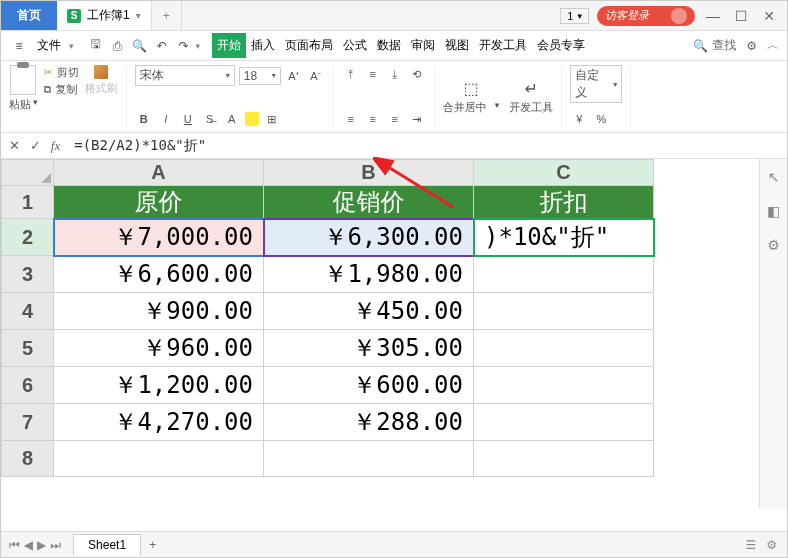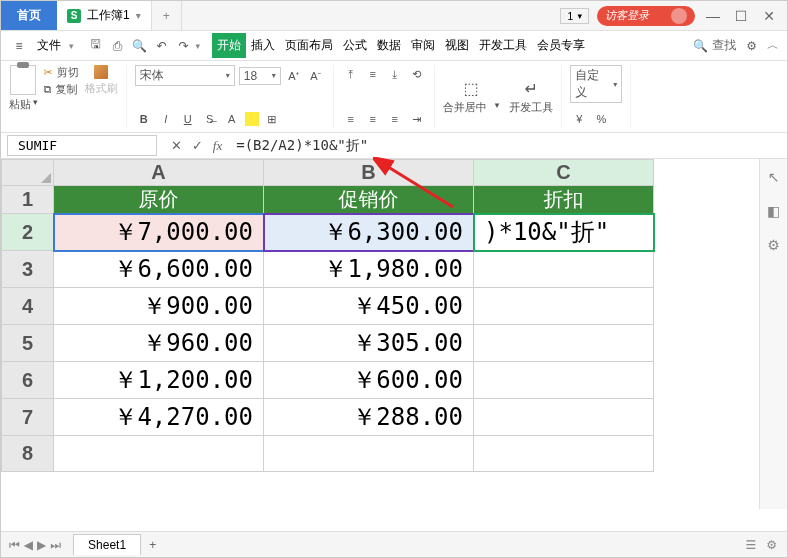--- a/index.html
+++ b/index.html
@@ -59,21 +59,21 @@
 .right-toolbar { width: 28px; background: #f7f7f7; border-left: 1px solid #e0e0e0; display: flex; flex-direction: column; align-items: center; padding-top: 10px; gap: 18px; color: #888; font-size: 14px; }
 .grid-area { flex: 1; overflow: hidden; font-family: "SimSun", serif; }
 .grid { border-collapse: collapse; }
 .grid th, .grid td { border: 1px solid #d0d0d0; }
 .corner { width: 52px; height: 26px; background: #e8e8e8; position: relative; }
 .corner::after { content: ""; position: absolute; right: 2px; bottom: 2px; border-left: 10px solid transparent; border-bottom: 10px solid #b0b0b0; }
 .col-head { background: #e8e8e8; text-align: center; font-size: 20px; height: 26px; color: #555; font-family: Arial; }
 .col-head.active { background: #d8efdf; }
 .row-head { background: #e8e8e8; text-align: center; font-size: 20px; width: 52px; color: #555; font-family: Arial; }
 .row-head.active { background: #d8efdf; }
-.hdr-cell { background: #3b8b3b; color: #fff; text-align: center; font-size: 20px; height: 26px; font-family: "SimSun"; }
+.hdr-cell { background: #3b8b3b; color: #fff; text-align: center; font-size: 24px; height: 26px; font-family: "SimSun"; }
 .data-cell { font-size: 24px; padding: 2px 10px; text-align: right; height: 36px; white-space: nowrap; font-family: "SimSun", monospace; }
 .col-a { width: 210px; }
 .col-b { width: 210px; }
 .col-c { width: 180px; }
 .sel-a { background: #f9e2e2; outline: 2px solid #3a7bd5; outline-offset: -1px; }
 .sel-b { background: #e2ecf9; outline: 2px solid #6a3ab5; outline-offset: -1px; }
 .sel-c { outline: 2px solid #1fa75c; outline-offset: -1px; text-align: left; font-family: "SimSun", monospace; }
 
 
 .sheet-tabs { position: absolute; bottom: 0; left: 0; right: 0; height: 26px; background: #f5f5f5; border-top: 1px solid #ddd; display: flex; align-items: center; font-size: 12px; }
@@ -237,21 +237,20 @@
         <span class="arrow">▾</span>
     </div>
     <div class="font-row">
       <div class="tool-btn">¥</div>
       <div class="tool-btn">%</div>
     </div>
   </div>
 </div>
 
 <div class="formula-area">
-  <div class="name-box">SUMIF</div>
   <div class="fx-btns">
     <span>✕</span>
     <span>✓</span>
     <span class="fx-label">fx</span>
   </div>
   <div class="formula-input">=(B2/A2)*10&amp;"折"</div>
 </div>
 
 <svg class="arrow" width="90" height="60" style="left:372px;top:156px">
   <defs>

